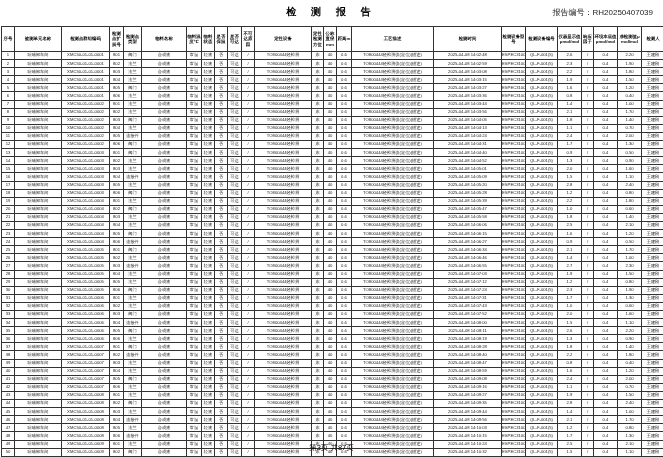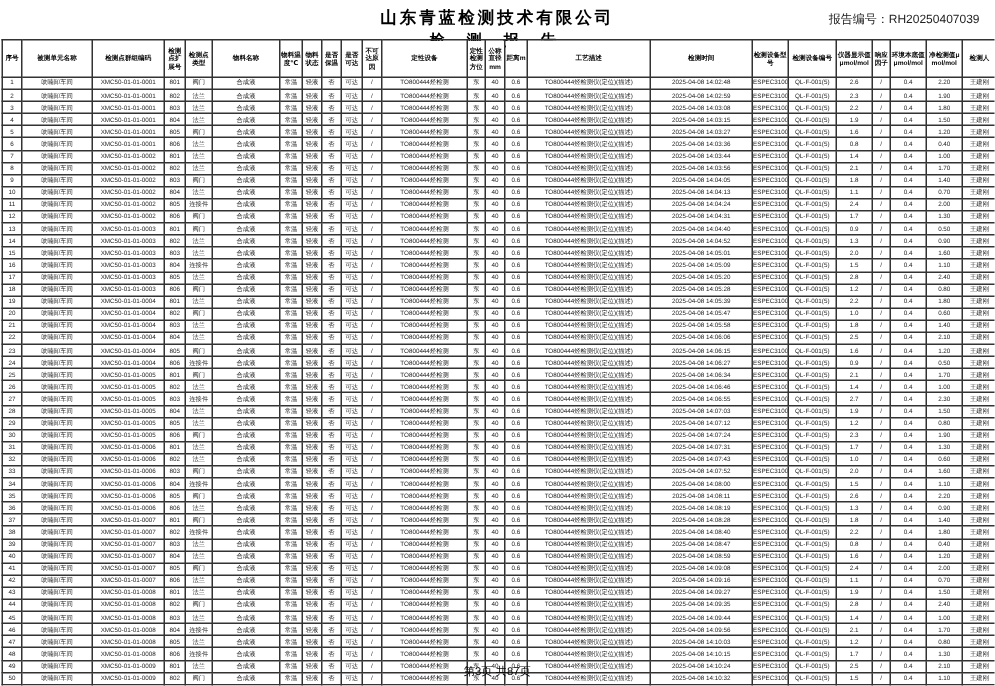--- a/index.html
+++ b/index.html
@@ -35,21 +35,20 @@
   td.cell-left{text-align:left;padding-left:1px;}
   .page-footer{
     position:absolute;bottom:4px;left:0;width:100%;text-align:center;
     font-size:7.5px;color:#000;
   }
 </style>
 </head>
 <body>
 
 <div class="page-header">
-  <div class="company-title">山东青蓝检测技术有限公司</div>
   <div class="report-subtitle">检 测 报 告</div>
 </div>
 <div class="report-no">
   <span>报告编号：</span><span>RH20250407039</span>
 </div>
 
 <div class="tbl-wrap">
   <table class="tbl">
     <colgroup>
         <col style="width: 13px;">

